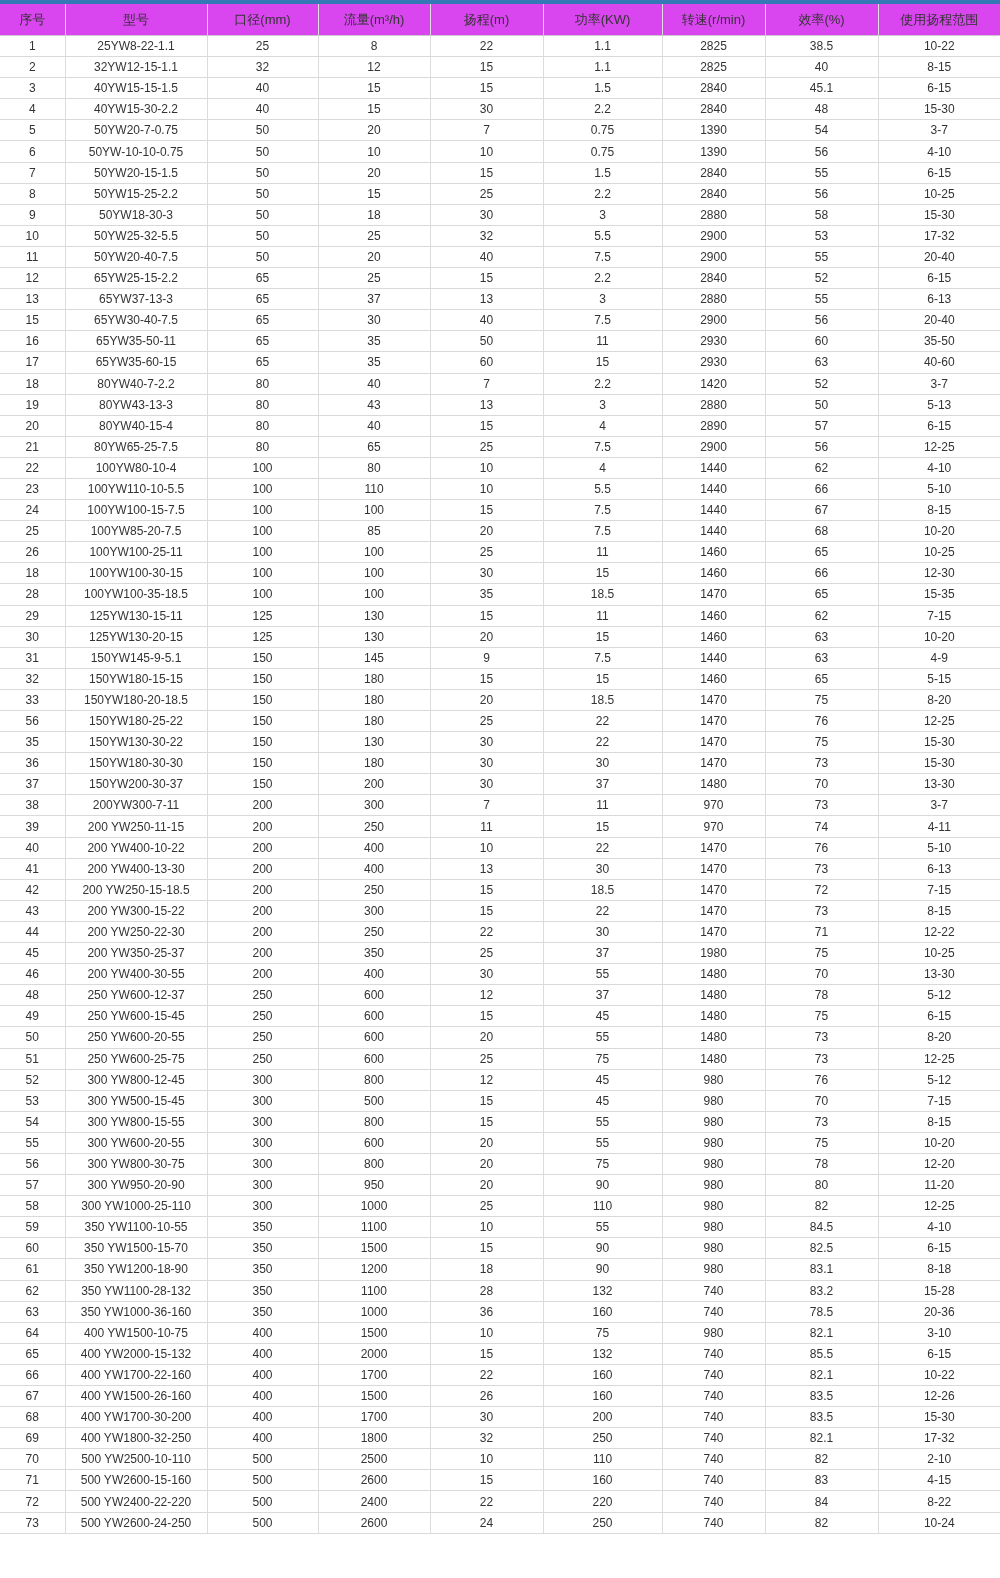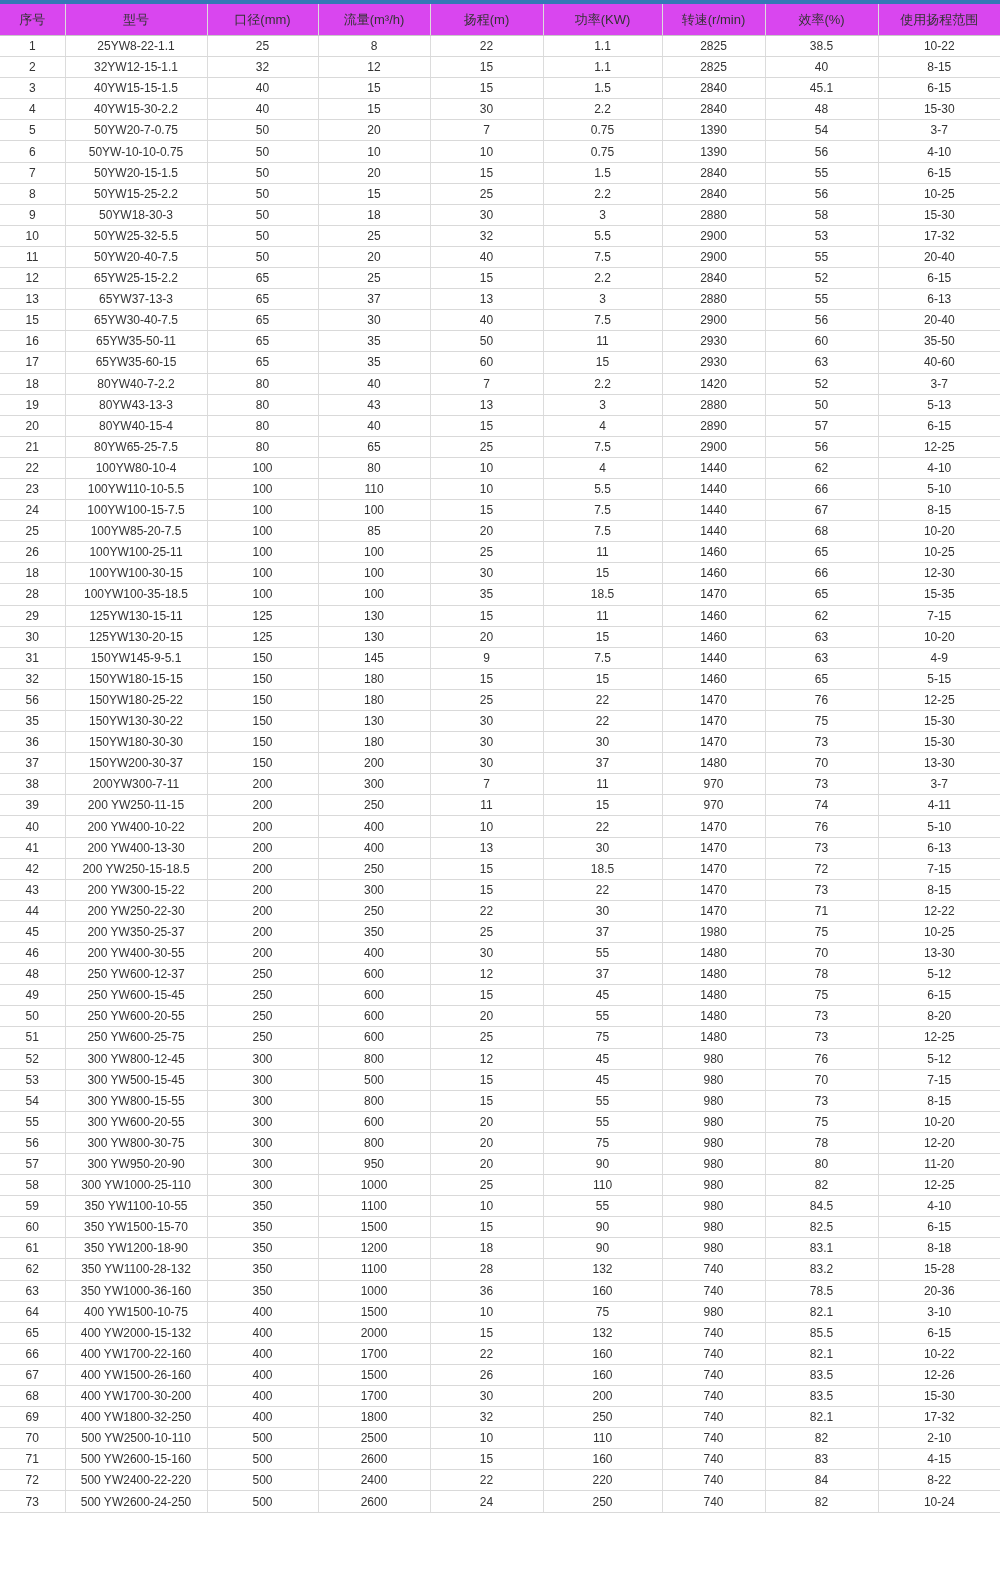--- a/index.html
+++ b/index.html
@@ -412,20 +412,31 @@
           <td>150YW180-15-15</td>
           <td>150</td>
           <td>180</td>
           <td>15</td>
           <td>15</td>
           <td>1460</td>
           <td>65</td>
           <td>5-15</td>
         </tr>
         <tr>
+          <td>33</td>
+          <td>150YW180-20-18.5</td>
+          <td>150</td>
+          <td>180</td>
+          <td>20</td>
+          <td>18.5</td>
+          <td>1470</td>
+          <td>75</td>
+          <td>8-20</td>
+        </tr>
+        <tr>
           <td>56</td>
           <td>150YW180-25-22</td>
           <td>150</td>
           <td>180</td>
           <td>25</td>
           <td>22</td>
           <td>1470</td>
           <td>76</td>
           <td>12-25</td>
         </tr>

